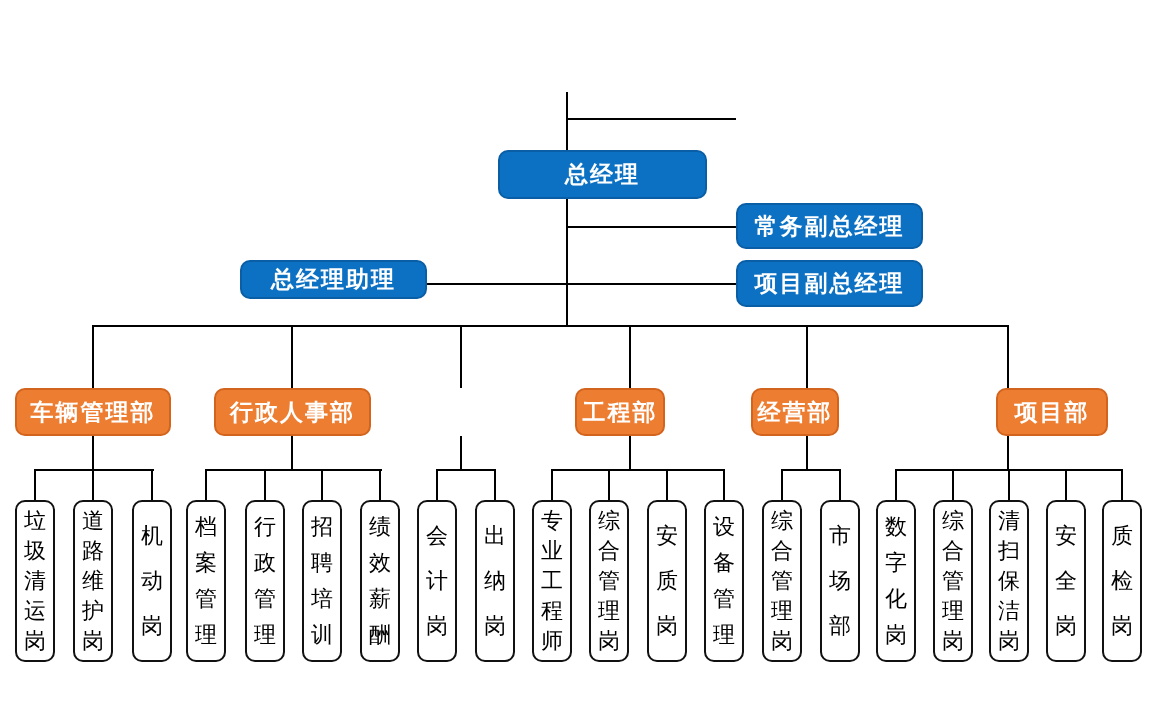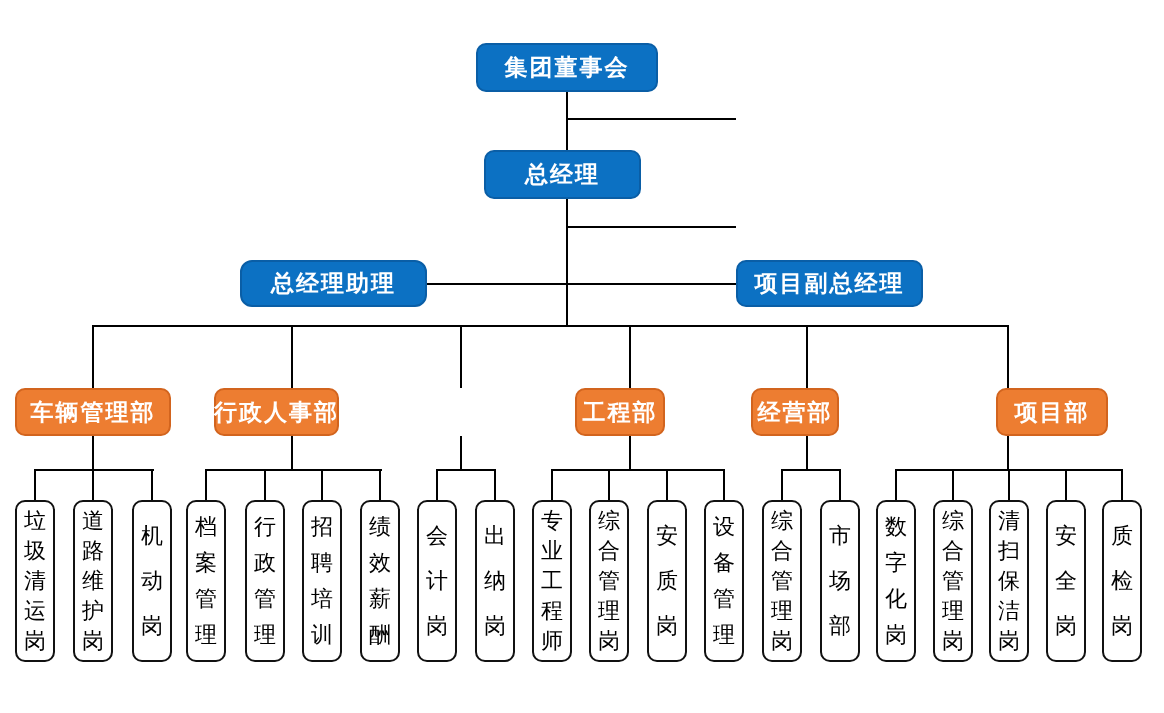--- a/index.html
+++ b/index.html
@@ -114,27 +114,27 @@
   <div class="line" style="left:666px;top:469px;width:2px;height:31px;"></div>
   <div class="line" style="left:723px;top:469px;width:2px;height:31px;"></div>
   <div class="line" style="left:781px;top:469px;width:2px;height:31px;"></div>
   <div class="line" style="left:839px;top:469px;width:2px;height:31px;"></div>
   <div class="line" style="left:895px;top:469px;width:2px;height:31px;"></div>
   <div class="line" style="left:952px;top:469px;width:2px;height:31px;"></div>
   <div class="line" style="left:1008px;top:469px;width:2px;height:31px;"></div>
   <div class="line" style="left:1065px;top:469px;width:2px;height:31px;"></div>
   <div class="line" style="left:1121px;top:469px;width:2px;height:31px;"></div>
 
-  <div class="node node-blue" style="left:476px;top:43px;width:182px;height:49px;">集团董事会</div>
-  <div class="node node-blue" style="left:484px;top:150px;width:157px;height:49px;text-align:right;">总经理</div>
-  <div class="node node-blue" style="left:240px;top:260px;width:187px;height:47px;border-radius:12px;">总经理助理</div>
+  <div class="node node-blue" style="left:498px;top:150px;width:209px;height:49px;text-align:right;">总经理</div>
+  <div class="node node-blue" style="left:736px;top:203px;width:187px;height:46px;">常务副总经理</div>
+  <div class="node node-blue" style="left:240px;top:260px;width:187px;height:39px;">总经理助理</div>
   <div class="node node-blue" style="left:736px;top:260px;width:187px;height:47px;">项目副总经理</div>
 
   <div class="node node-orange" style="left:15px;top:388px;width:156px;height:48px;">车辆管理部</div>
-  <div class="node node-orange" style="left:214px;top:388px;width:125px;height:48px;">行政人事部</div>
+  <div class="node node-orange" style="left:214px;top:388px;width:157px;height:48px;">行政人事部</div>
   <div class="node node-orange" style="left:575px;top:388px;width:90px;height:48px;">工程部</div>
   <div class="node node-orange" style="left:751px;top:388px;width:88px;height:48px;">经营部</div>
   <div class="node node-orange" style="left:952px;top:388px;width:112px;height:48px;margin-left:44px;">项目部</div>
 
   <div class="vbox" style="left:15px;top:500px;">
       <span>垃</span>
       <span>圾</span>
       <span>清</span>
       <span>运</span>
       <span>岗</span>

